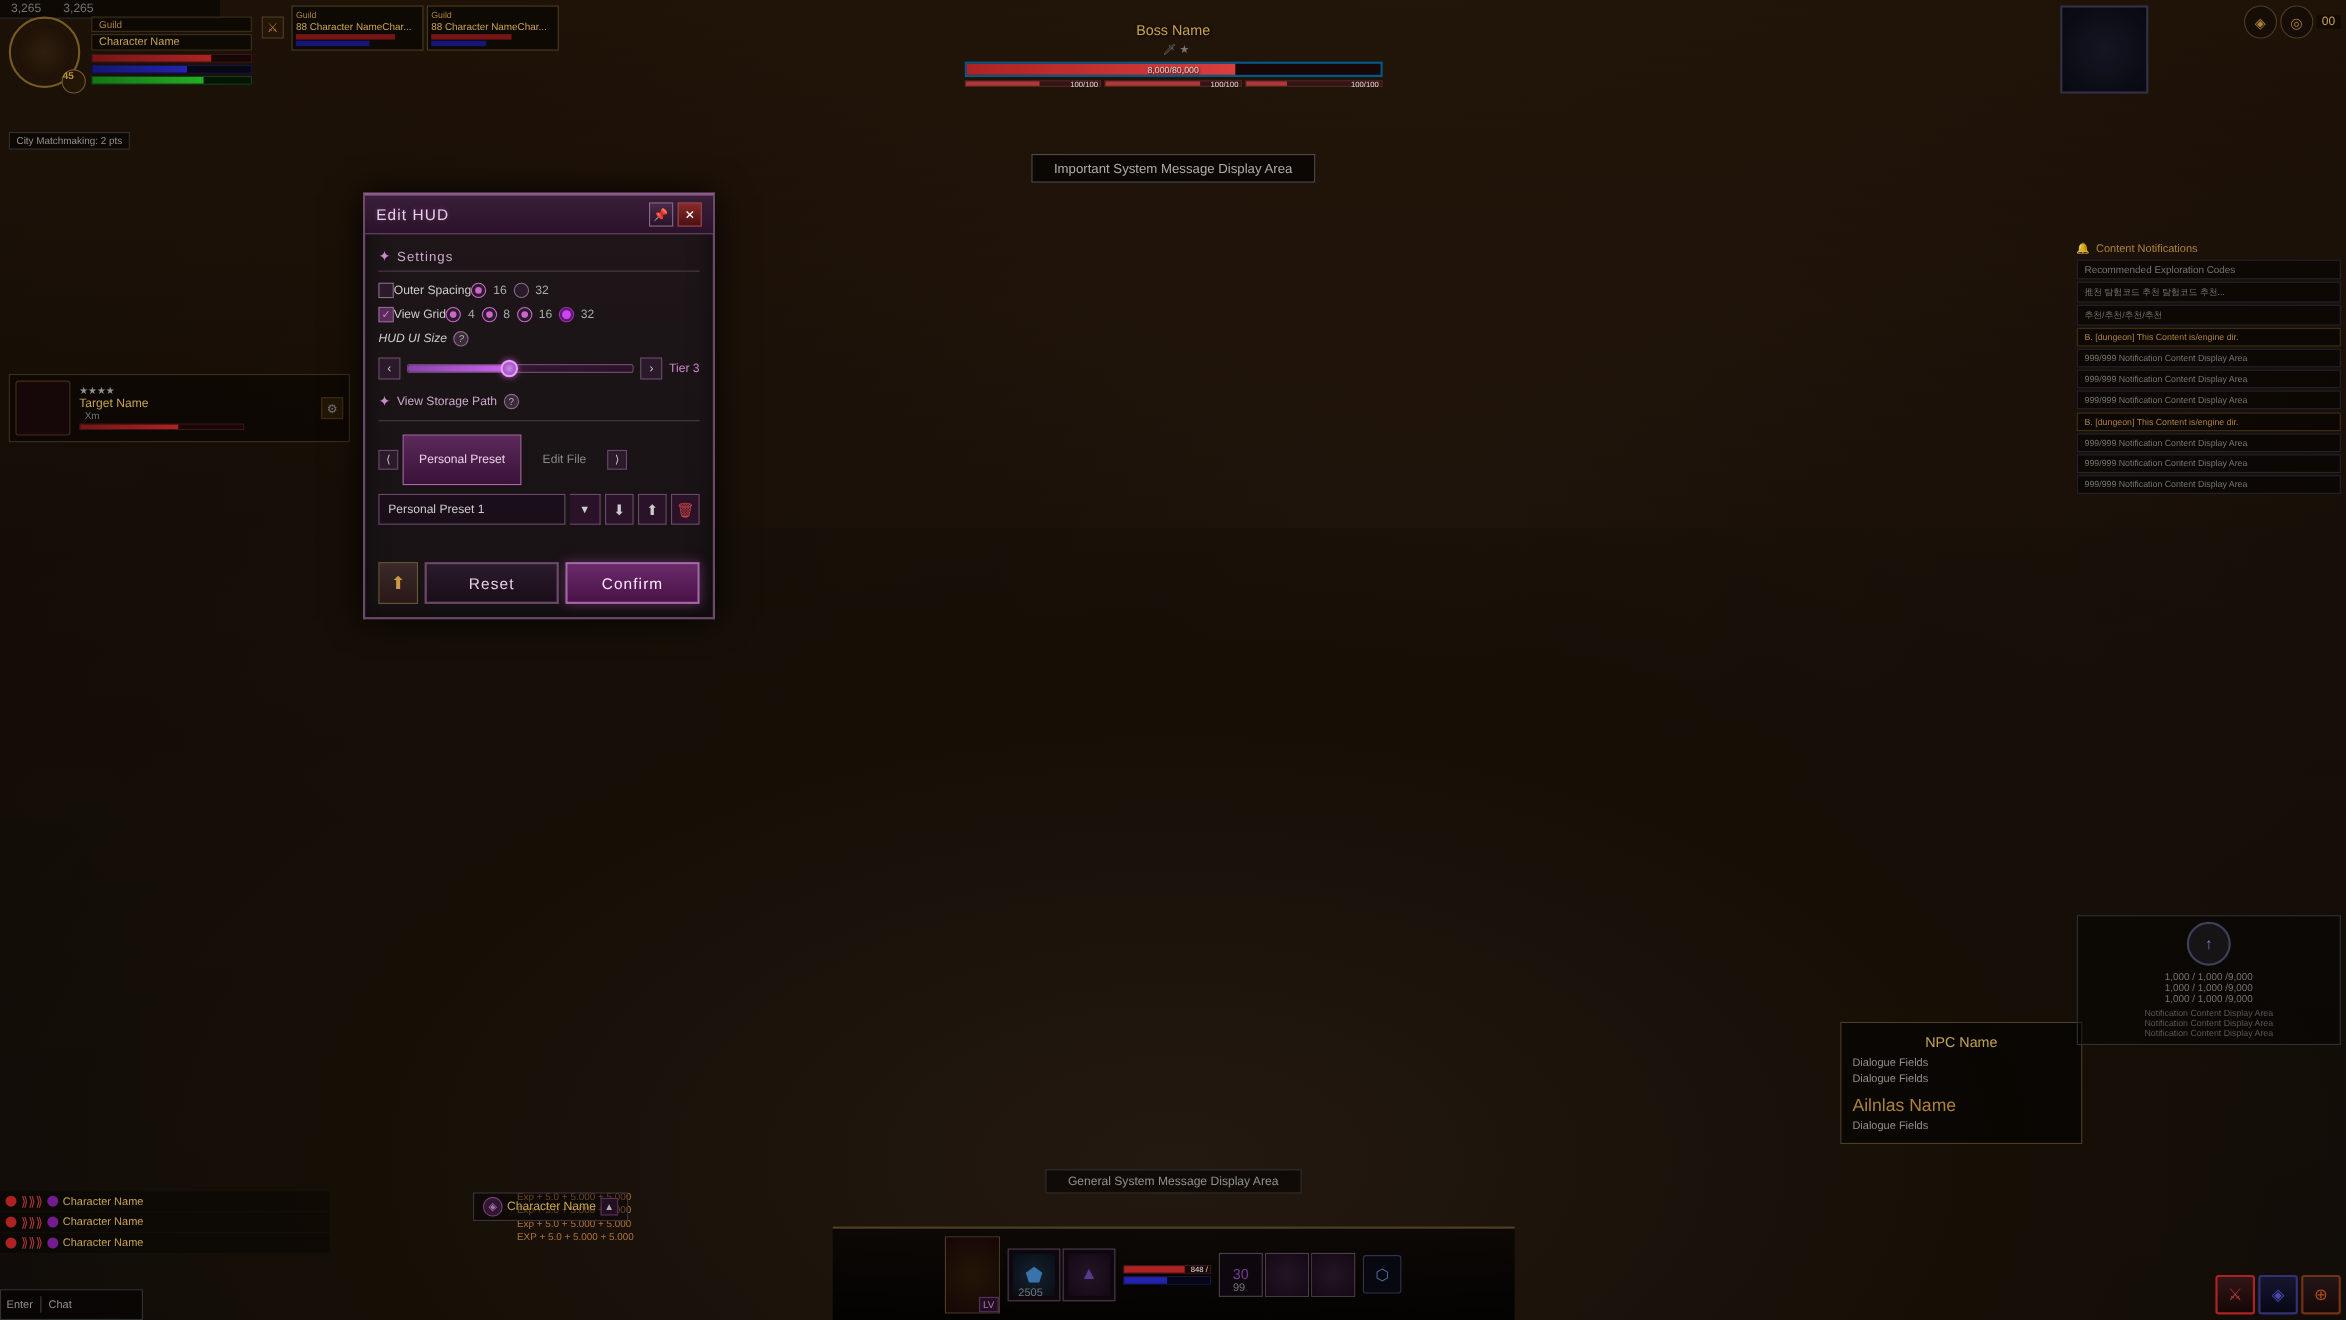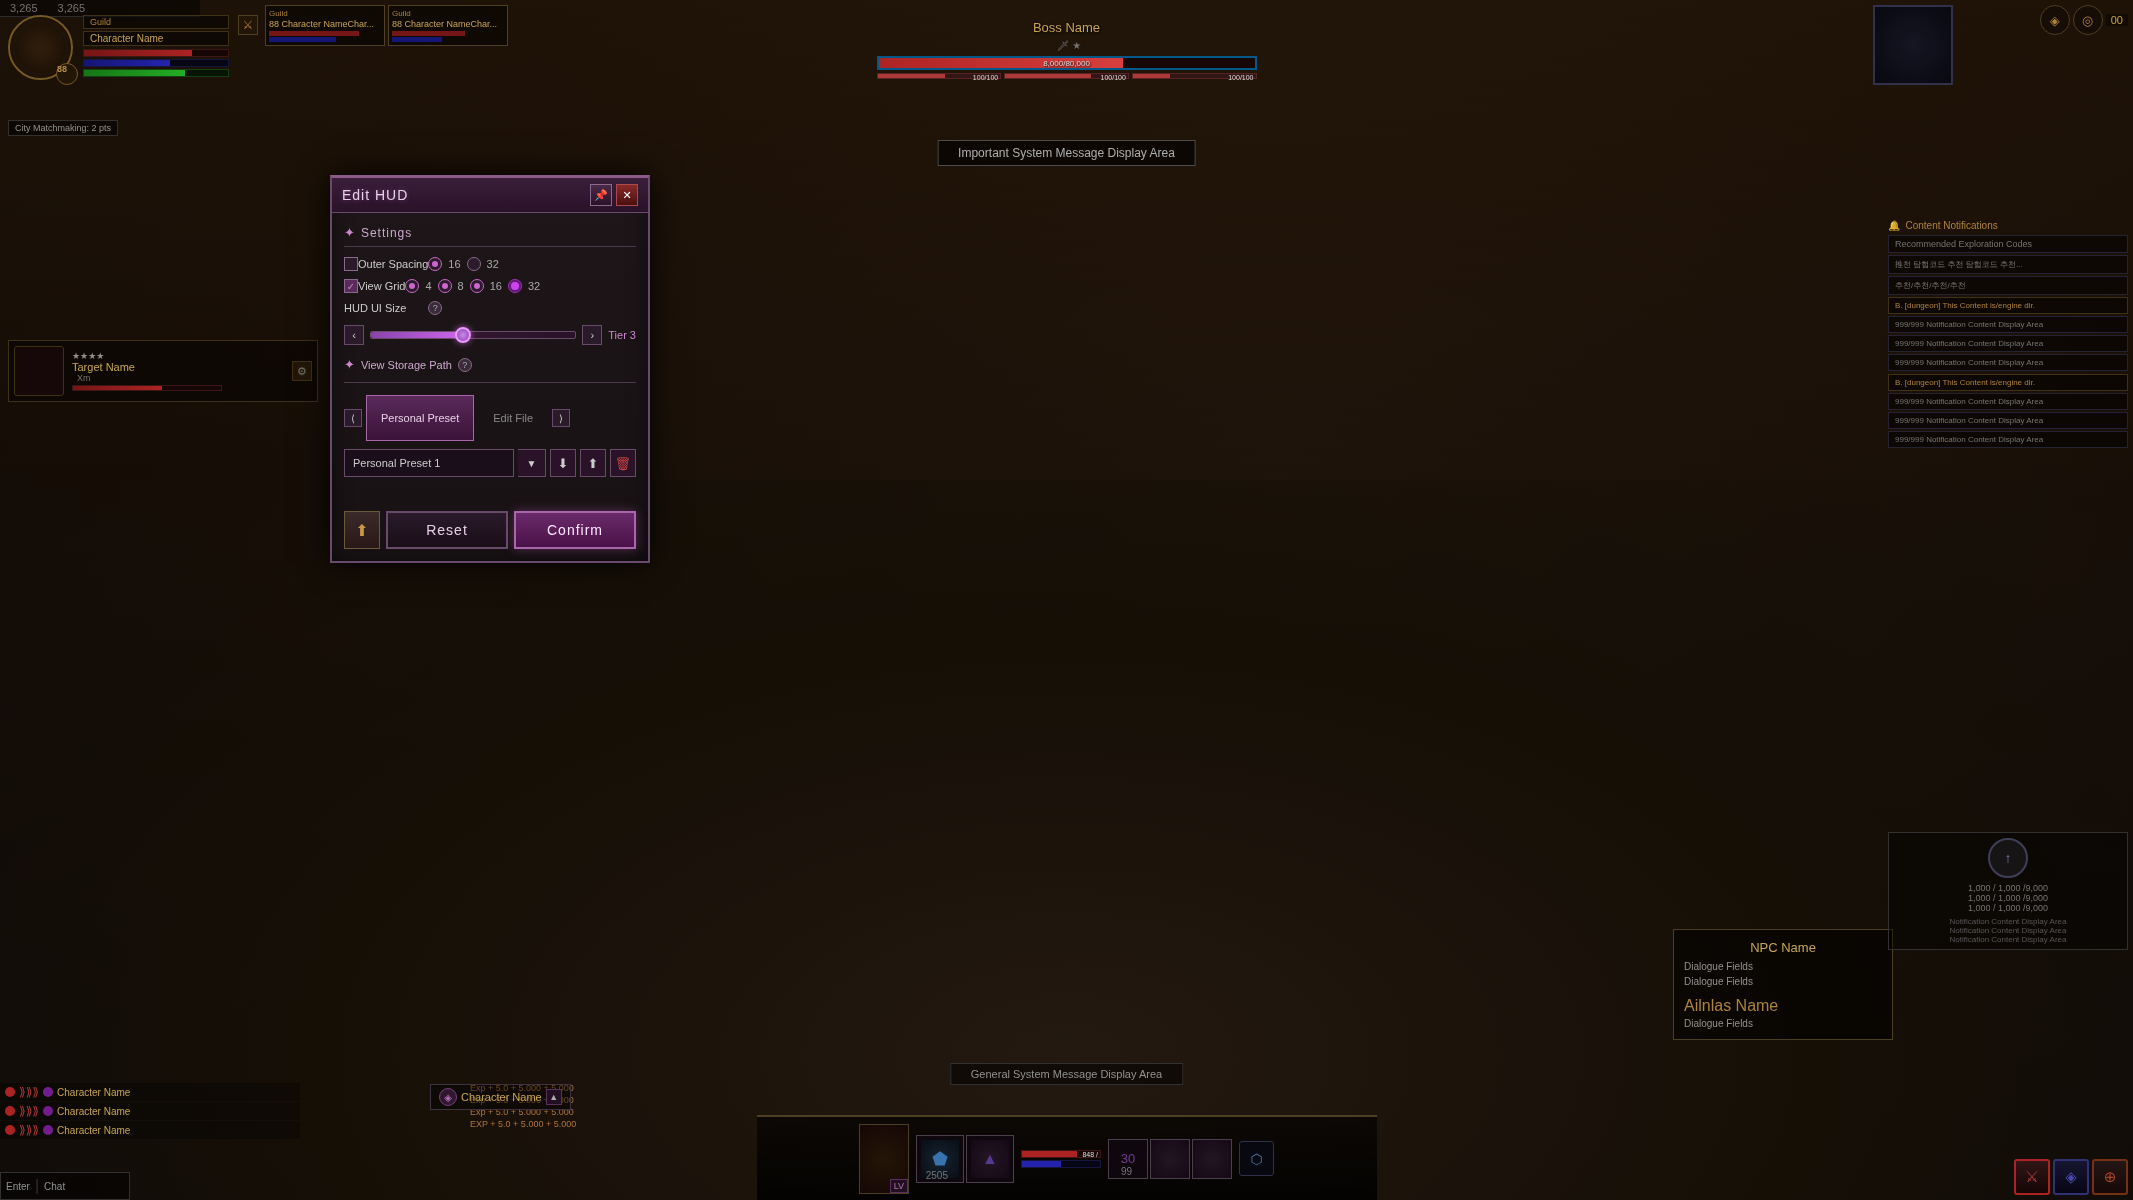--- a/index.html
+++ b/index.html
@@ -357,22 +357,23 @@
 
     .radio-label {
       font-size: 11px;
       color: #aaa;
     }
 
     
     .hud-size-row {
       display: flex;
       align-items: center;
-      gap: 22px;
+      gap: 6px;
       margin-bottom: 10px;
+      font-style: italic;
     }
 
     .hud-size-label {
       font-size: 11px;
       color: #ccc;
     }
 
     .hud-size-question {
       width: 14px;
       height: 14px;
@@ -742,21 +743,21 @@
   <span style="font-size:11px;color:#888;" data-bind="game.coords.x">3,265</span>
   <span style="font-size:11px;color:#888;" data-bind="game.coords.y">3,265</span>
 </div>
 
 <div class="hud-element player-hud" style="top:15px;left:8px;">
   <div style="display:flex;align-items:flex-start;gap:5px;">
     <div style="position:relative;">
       <div class="player-avatar">
         <div style="position:absolute;inset:0;background:radial-gradient(circle,#3a2510 0%,#1a0f05 100%);border-radius:50%;"></div>
       </div>
-      <div class="level-badge" data-bind="player.level">88</div>
+      <div class="level-badge" data-bind="player.level">45</div>
     </div>
     <div class="player-info">
       <div style="display:flex;gap:3px;margin-bottom:2px;">
         <div style="background:rgba(0,0,0,0.5);border:1px solid #4a3a1a;padding:1px 6px;font-size:9px;color:#cc9944;flex:1;">
           <span style="font-size:9px;color:#cc9944;">Guild</span>
         </div>
       </div>
       <div style="background:rgba(0,0,0,0.5);border:1px solid #4a3a1a;padding:1px 6px;font-size:10px;color:#e8c060;margin-bottom:3px;">
         <span data-bind="player.name">Character Name</span>
       </div>

